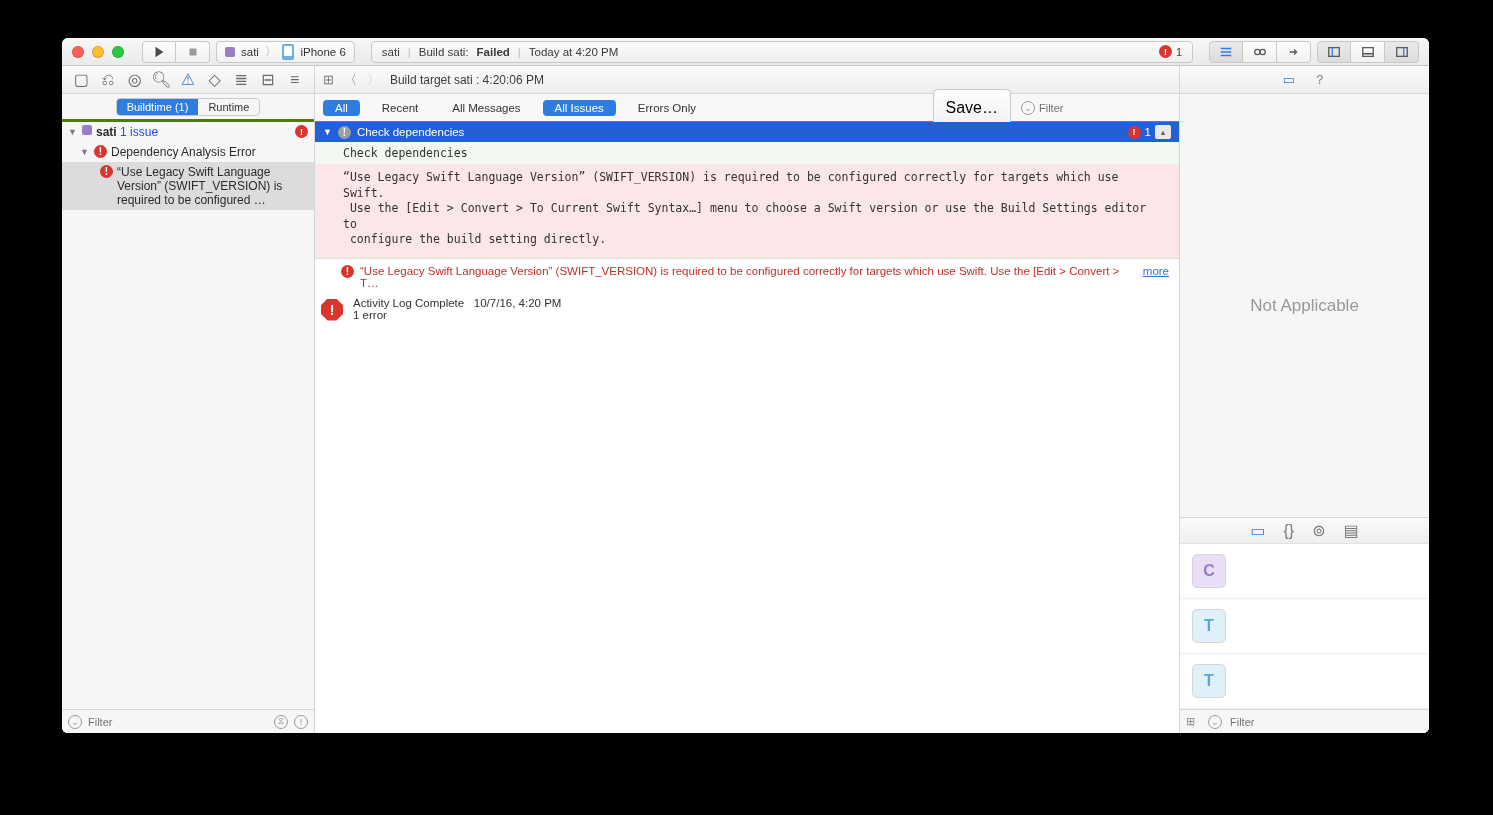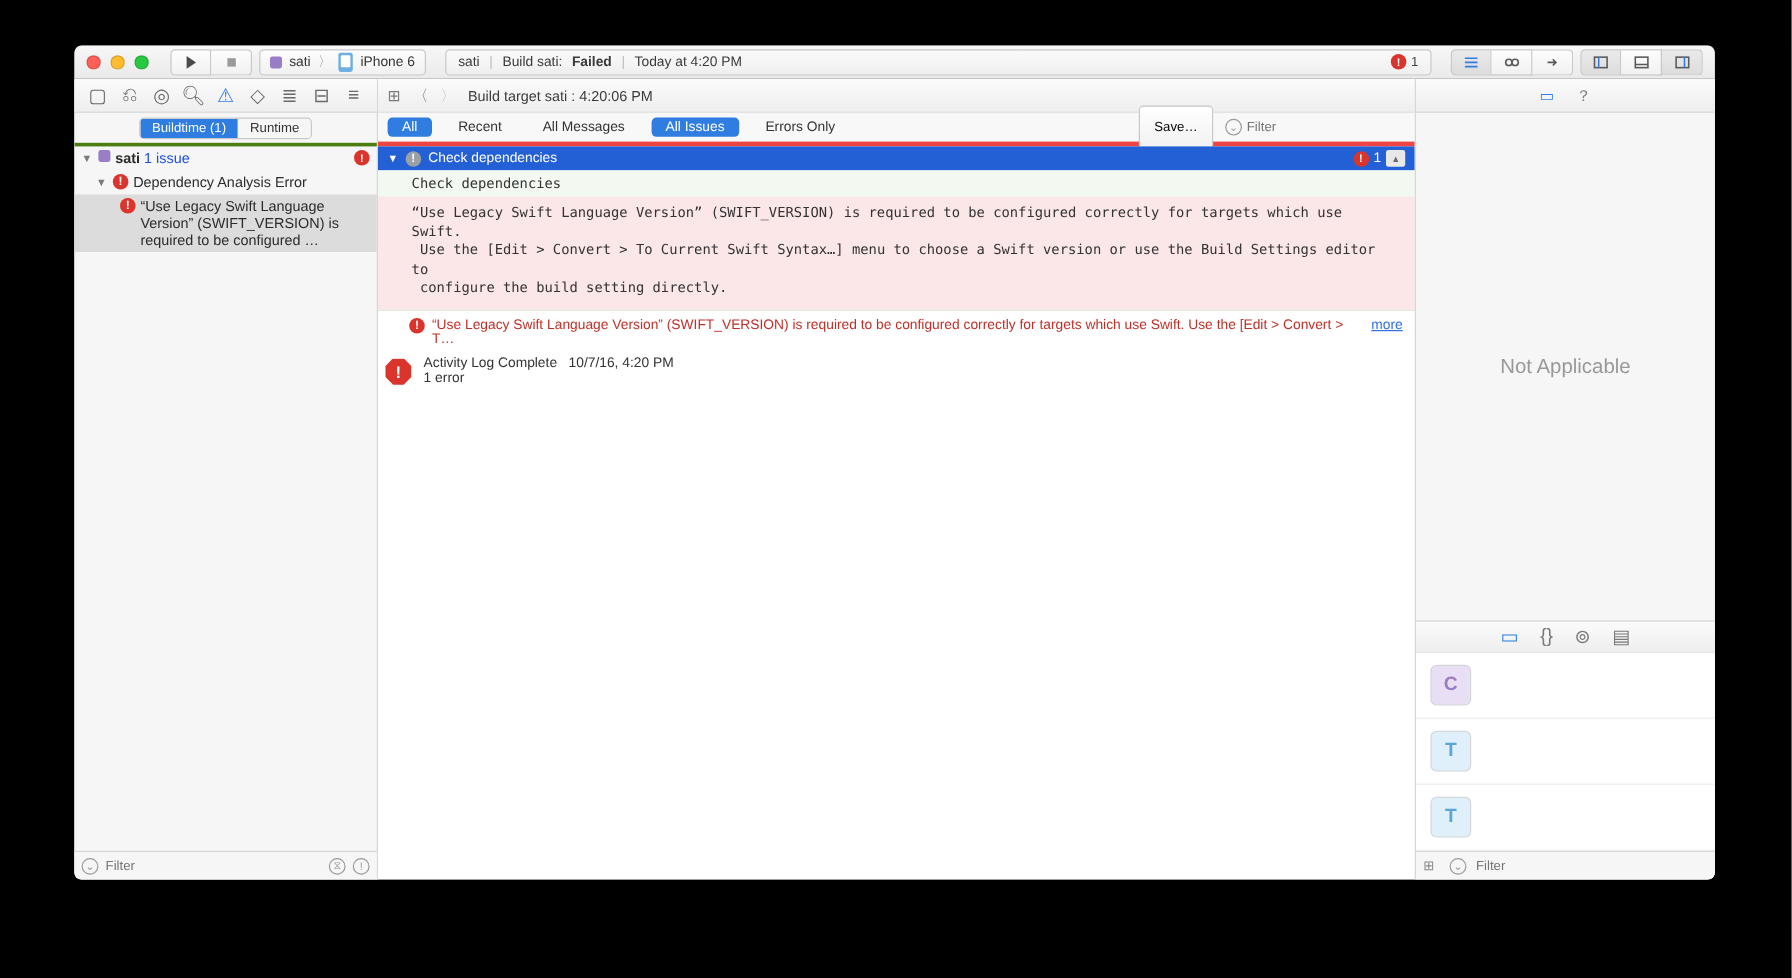--- a/index.html
+++ b/index.html
@@ -51,25 +51,25 @@
 .errbadge{width:13px;height:13px;border-radius:50%;background:#d9352c;color:#fff;font-size:9px;font-weight:700;display:flex;align-items:center;justify-content:center;margin-left:auto}
 .errcircle{width:13px;height:13px;border-radius:50%;background:#d9352c;color:#fff;font-size:10px;font-weight:700;display:flex;align-items:center;justify-content:center;flex:none}
 .navfoot{height:24px;border-top:1px solid #d6d6d6;background:#f6f6f6;display:flex;align-items:center;padding:0 6px;gap:6px;font-size:11px;color:#999}
 .navfoot input{flex:1;border:none;background:transparent;font-size:11px;outline:none}
 .circleico{width:14px;height:14px;border:1.3px solid #9a9a9a;border-radius:50%;display:flex;align-items:center;justify-content:center;font-size:9px;color:#9a9a9a}
 
 
 .editor{flex:1;display:flex;flex-direction:column;min-width:0}
 .jumpbar{height:28px;background:linear-gradient(#fbfbfb,#eee);border-bottom:1px solid #d6d6d6;display:flex;align-items:center;padding:0 8px;gap:10px;font-size:12px;color:#3b3b3b}
 .jumpbar .jico{color:#7a7a7a;font-size:13px}
-.filterbar{height:28px;background:#f8f8f8;border-bottom:4px solid #ef4444;display:flex;align-items:center;padding:0 8px;gap:10px;font-size:11.5px}
+.filterbar{height:28px;background:#f8f8f8;border-bottom:1px solid #ef4444;display:flex;align-items:center;padding:0 8px;gap:10px;font-size:11.5px}
 .pill{padding:2px 12px;border-radius:4px;color:#333}
 .pill.on{background:#2f7de1;color:#fff}
 .filterbar .sp{flex:1}
-.savebtn{height:37px;padding:0 12px;background:linear-gradient(#fff,#f1f1f1);border:1px solid #c9c9c9;border-radius:4px;font-size:11px}
+.savebtn{height:37px;padding:0 12px;background:linear-gradient(#fff,#f1f1f1);border:1px solid #c9c9c9;border-radius:4px;font-size:16px}
 .filterfield{display:flex;align-items:center;gap:4px;color:#999;width:150px}
 .filterfield input{border:none;background:transparent;font-size:11px;outline:none;width:100px}
 .issuehdr{height:20px;background:#2360d6;color:#fff;display:flex;align-items:center;padding:0 8px;font-size:11.5px;gap:6px}
 .issuehdr .tri2{font-size:9px}
 .graydot{width:13px;height:13px;border-radius:50%;background:#9aa0a6;color:#fff;font-size:10px;font-weight:700;display:flex;align-items:center;justify-content:center}
 .issuehdr .rb{margin-left:auto;display:flex;align-items:center;gap:4px}
 .issuehdr .rb .errdot{background:#d9352c}
 .togglebox{width:16px;height:14px;background:#e8e8e8;border-radius:2px;display:flex;align-items:center;justify-content:center;color:#6a6a6a;font-size:9px}
 .codearea{background:#f3f8f1;border-bottom:1px solid #dce7d7}
 .codehdr{font-family:Menlo,Consolas,monospace;font-size:11.5px;padding:4px 28px;color:#333}

